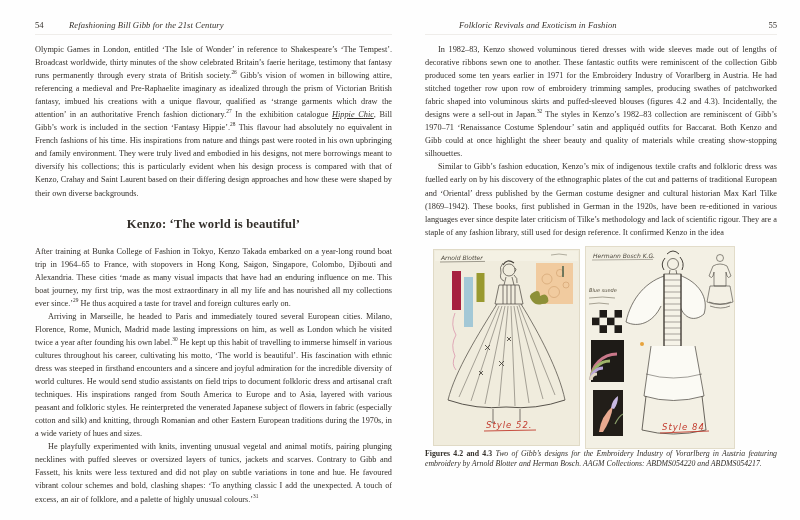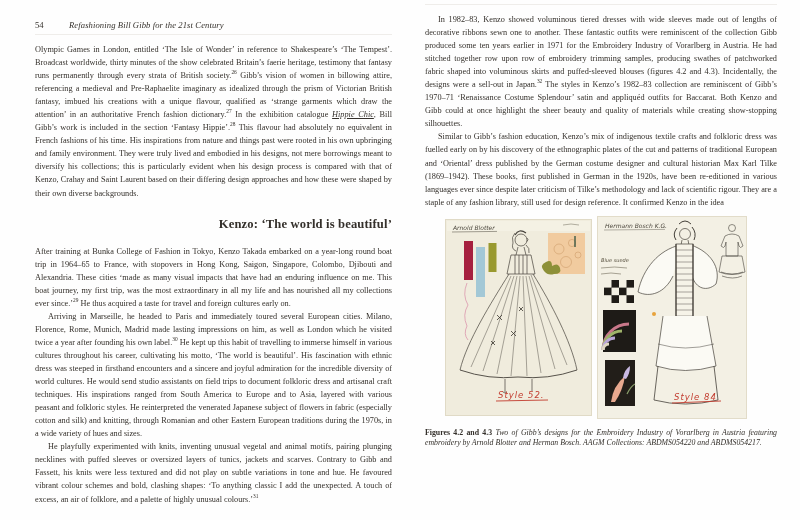--- a/index.html
+++ b/index.html
@@ -19,30 +19,30 @@
   .runtitle { flex:1; font-style:italic; letter-spacing:0.1px; }
   .header-rule { height:1px; background:#efedea; margin-top:4px; }
 
   .bodytext { margin-top:8px; font-size:8.25px; line-height:13.05px; text-align:justify; }
   .bodytext p { margin:0; }
   p.indent { text-indent:13px; }
   sup { font-size:5.4px; vertical-align:super; line-height:0; letter-spacing:0; }
   .it { font-style:italic;text-decoration:underline; }
 
   h2.section {
-    font-size:12.6px; font-weight:bold; text-align:right;
+    font-size:12.6px; font-weight:bold; text-align:center;
     margin:18px 0 14px 0; letter-spacing:0.15px;
   }
 
-  .figure-row { margin-top:7px; margin-left:20px; display:flex; gap:5px; align-items:flex-start; }
+  .figure-row { margin-top:7px; margin-left:8px; display:flex; gap:5px; align-items:flex-start; }
   .sketch { display:block; }
   .sketch-left  { width:147px; height:197px; margin-top:3px; }
   .sketch-right { width:150px; height:203px; }
 
-  .caption { margin-top:9px; font-size:7.8px; line-height:10.6px; text-align:justify; }
+  .caption { font-size:7.8px; line-height:10.6px; text-align:justify; }
   .caption .cap-bold { font-weight:bold; }
   .caption .cap-it { font-style:italic; }
 
   svg text { font-family:"DejaVu Sans",sans-serif; }
   .hand  { font-size:6px; fill:#4b463c; font-style:italic; }
   .hand-sm { font-size:5px; fill:#57503f; font-style:italic; }
   .hand-red { font-size:8.5px; fill:#c23b2e; font-style:italic; letter-spacing:1px; }
 </style>
 </head>
 <body>
@@ -64,20 +64,25 @@
 
       <p><span>After training at Bunka College of Fashion in Tokyo, Kenzo Takada embarked on a year-long round boat trip in 1964–65 to France, with stopovers in Hong Kong, Saigon, Singapore, Colombo, Djibouti and Alexandria. These cities ‘made as many visual impacts that have had an enduring influence on me. This boat journey, my first trip, was the most extraordinary in all my life and has nourished all my collections ever since.’</span><sup>29</sup><span> He thus acquired a taste for travel and foreign cultures early on.</span></p>
 
       <p class="indent"><span>Arriving in Marseille, he headed to Paris and immediately toured several European cities. Milano, Florence, Rome, Munich, Madrid made lasting impressions on him, as well as London which he visited twice a year after founding his own label.</span><sup>30</sup><span> He kept up this habit of travelling to immerse himself in various cultures throughout his career, cultivating his motto, ‘The world is beautiful’. His fascination with ethnic dress was steeped in firsthand encounters and a sincere and joyful admiration for the incredible diversity of world cultures. He would send studio assistants on field trips to document folkloric dress and artisanal craft techniques. His inspirations ranged from South America to Europe and to Asia, layered with various peasant and folkloric styles. He reinterpreted the venerated Japanese subject of flowers in fabric (especially cotton and silk) and knitting, through Romanian and other Eastern European traditions during the 1970s, in a wide variety of hues and sizes.</span></p>
 
       <p class="indent"><span>He playfully experimented with knits, inventing unusual vegetal and animal motifs, pairing plunging necklines with puffed sleeves or oversized layers of tunics, jackets and scarves. Contrary to Gibb and Fassett, his knits were less textured and did not play on subtle variations in tone and hue. He favoured vibrant colour schemes and bold, clashing shapes: ‘To anything classic I add the unexpected. A touch of excess, an air of folklore, and a palette of highly unusual colours.’</span><sup>31</sup></p>
     </div>
   </div>
 
   <div class="page page-right">
+    <div class="page-header">
+      <div class="pagenum"></div>
+      <div class="runtitle">Folkloric Revivals and Exoticism in Fashion</div>
+      <div class="pagenum right-align">55</div>
+    </div>
     <div class="header-rule"></div>
 
     <div class="bodytext">
       <p class="indent"><span>In 1982–83, Kenzo showed voluminous tiered dresses with wide sleeves made out of lengths of decorative ribbons sewn one to another. These fantastic outfits were reminiscent of the collection Gibb produced some ten years earlier in 1971 for the Embroidery Industry of Vorarlberg in Austria. He had stitched together row upon row of embroidery trimming samples, producing swathes of patchworked fabric shaped into voluminous skirts and puffed-sleeved blouses (figures 4.2 and 4.3). Incidentally, the designs were a sell-out in Japan.</span><sup>32</sup><span> The styles in Kenzo’s 1982–83 collection are reminiscent of Gibb’s 1970–71 ‘Renaissance Costume Splendour’ satin and appliquéd outfits for Baccarat. Both Kenzo and Gibb could at once highlight the sheer beauty and quality of materials while creating show-stopping silhouettes.</span></p>
       <p class="indent"><span>Similar to Gibb’s fashion education, Kenzo’s mix of indigenous textile crafts and folkloric dress was fuelled early on by his discovery of the ethnographic plates of the cut and patterns of traditional European and ‘Oriental’ dress published by the German costume designer and cultural historian Max Karl Tilke (1869–1942). These books, first published in German in the 1920s, have been re-editioned in various languages ever since despite later criticism of Tilke’s methodology and lack of scientific rigour. They are a staple of any fashion library, still used for design reference. It confirmed Kenzo in the idea</span></p>
     </div>
 
     <div class="figure-row">
 
       <svg class="sketch sketch-left" viewBox="0 0 147 197" xmlns="http://www.w3.org/2000/svg">

